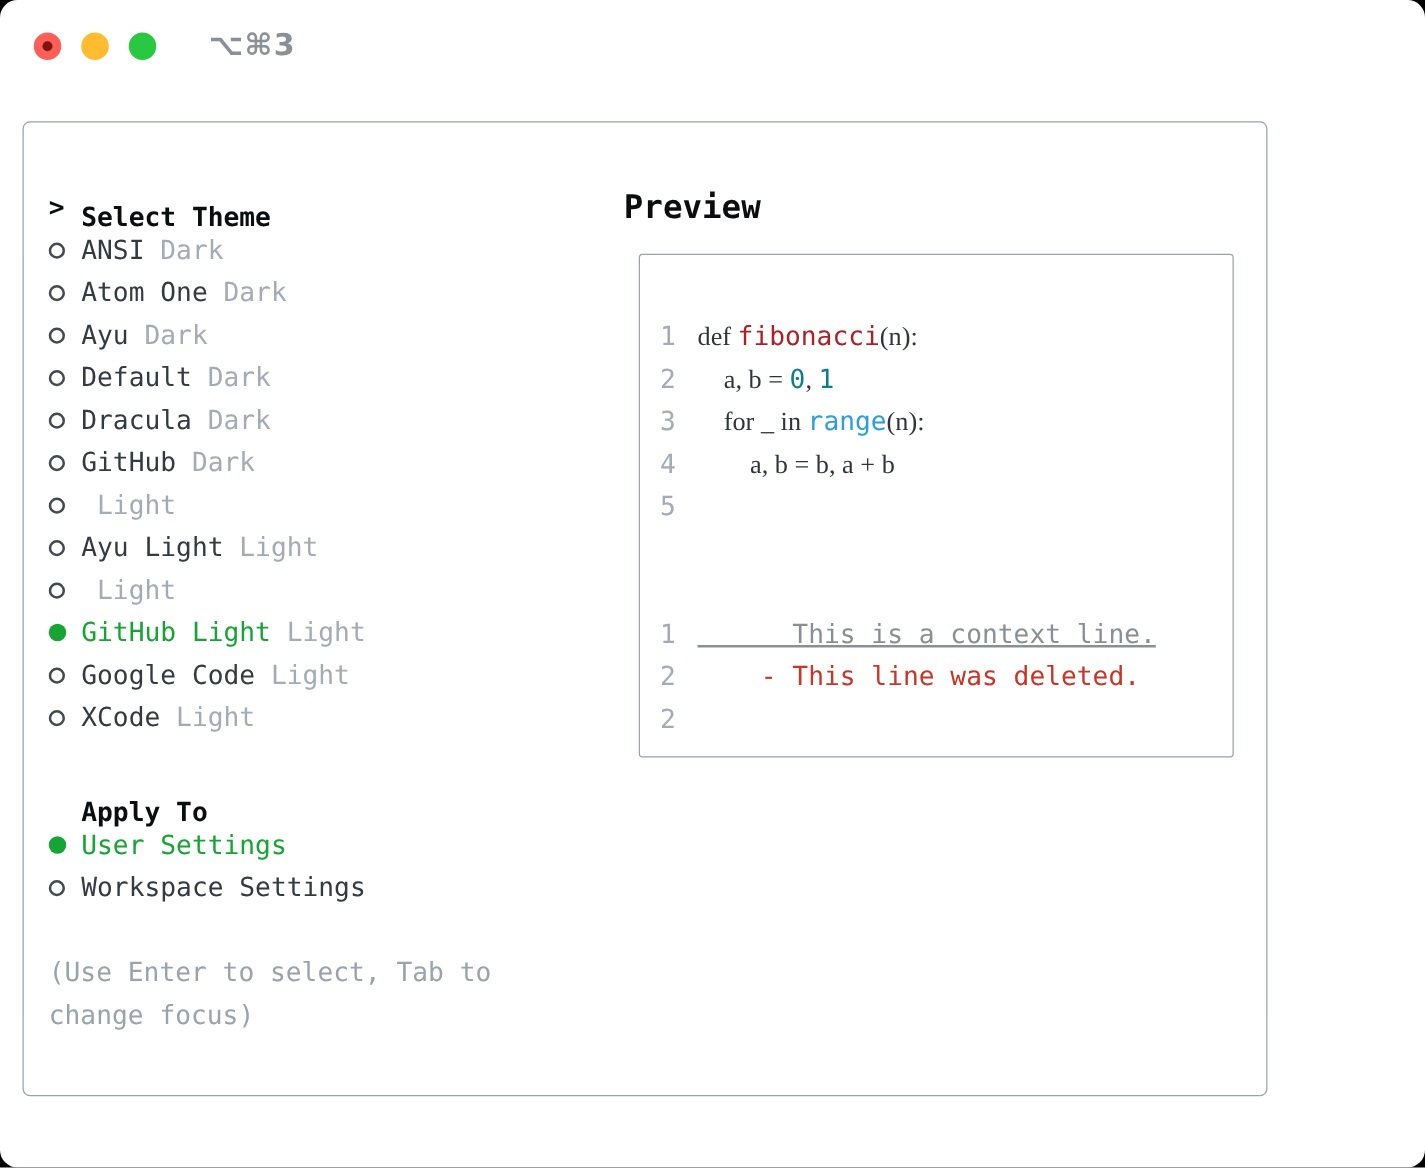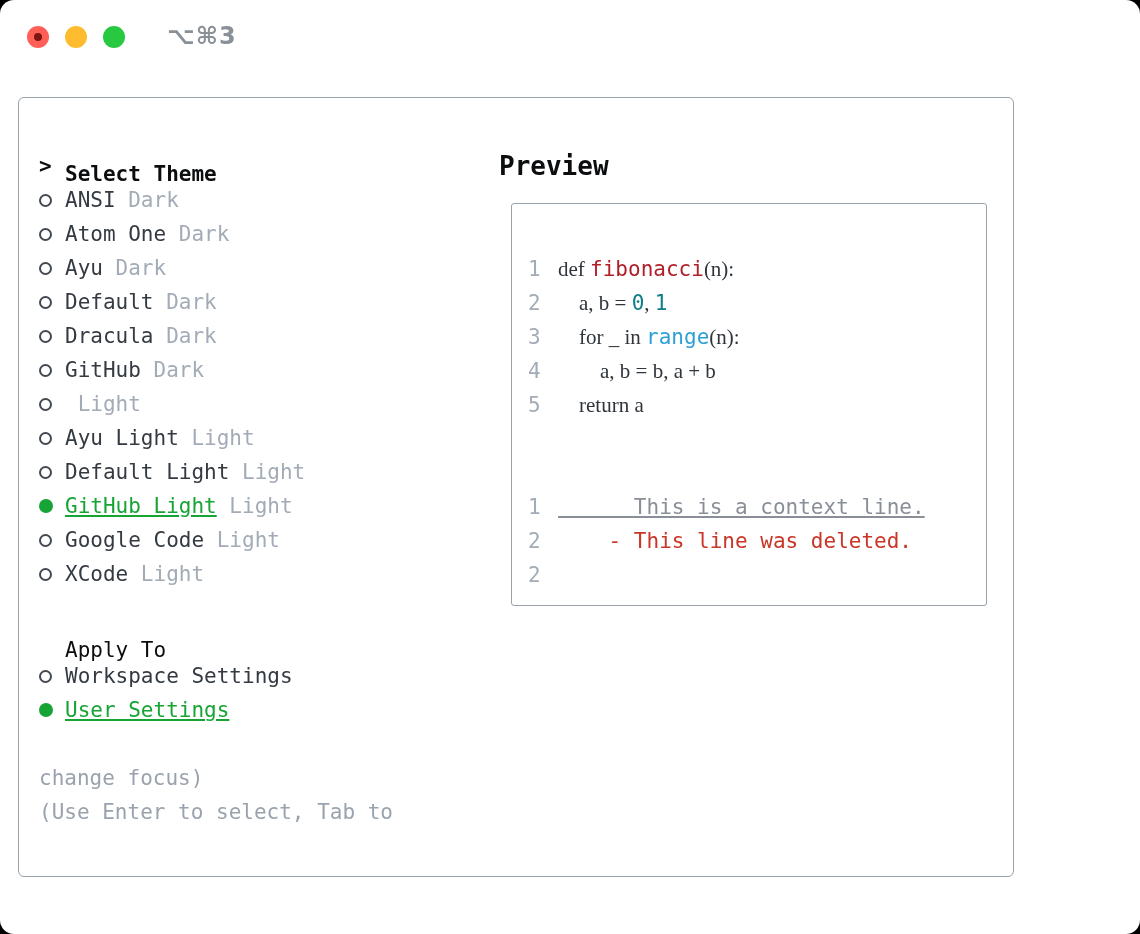--- a/index.html
+++ b/index.html
@@ -54,21 +54,21 @@
   .marker{width:26px;display:flex;align-items:center;flex:none;}
   .ring{
     width:13px;height:13px;border:2px solid var(--ring);border-radius:50%;
     box-sizing:border-box;
   }
   .dot-sel{width:14px;height:14px;border-radius:50%;background:var(--accent-green);}
   .hdr{font-weight:bold;color:var(--header-text);margin-top:16px;}
   .prefix{font-weight:bold;color:var(--header-text);}
   .variant{color:var(--muted);white-space:pre;}
   .name{white-space:pre;}
-  .sel .name{color:var(--accent-green);text-decoration:underline;}
+  .sel .name{color:var(--accent-green);}
   .spacer34{height:34px;}
   .hint{color:var(--hint-gray);}
   
   .preview-header{
     position:absolute;left:480px;top:51px;height:34px;line-height:34px;
     font-size:26px;font-weight:bold;color:var(--header-text);
   }
   .preview-box{
     position:absolute;left:492px;top:105px;width:476px;height:403px;
     border:1.5px solid var(--border-gray);border-radius:3px;box-sizing:border-box;
@@ -165,21 +165,20 @@
             <span class="marker">
               <span class="ring"></span>
             </span>
             <span class="name">Ayu Light</span>
             <span class="variant"> Light</span>
           </div>
           <div class="row">
             <span class="marker">
               <span class="ring"></span>
             </span>
-            <span class="name">Default Light</span>
             <span class="variant"> Light</span>
           </div>
           <div class="row sel">
             <span class="marker">
               <span class="dot-sel"></span>
             </span>
             <span class="name">GitHub Light</span>
             <span class="variant"> Light</span>
           </div>
           <div class="row">
@@ -195,43 +194,43 @@
             </span>
             <span class="name">XCode</span>
             <span class="variant"> Light</span>
           </div>
         </div>
 
       <div class="spacer34"></div>
 
       <div class="row">
         <span class="marker"></span>
-        <span class="hdr" style="font-weight:normal;">Apply To</span>
+        <span class="hdr" style="font-weight:bold;">Apply To</span>
       </div>
 
       <div id="apply-list">
+          <div class="row sel">
+            <span class="marker">
+              <span class="dot-sel"></span>
+            </span>
+            <span class="name">User Settings</span>
+          </div>
           <div class="row">
             <span class="marker">
               <span class="ring"></span>
             </span>
             <span class="name">Workspace Settings</span>
           </div>
-          <div class="row sel">
-            <span class="marker">
-              <span class="dot-sel"></span>
-            </span>
-            <span class="name">User Settings</span>
-          </div>
         </div>
 
       <div class="spacer34"></div>
 
       <div class="hint">
+        <div>(Use Enter to select, Tab to</div>
         <div>change focus)</div>
-        <div>(Use Enter to select, Tab to</div>
       </div>
     </div>
 
     <div class="preview-header">Preview</div>
 
     <div class="preview-box">
       <div id="code-block">
           <div class="pline">
             <span class="ln">1</span>
             <span class="seg plain">def </span>
@@ -250,21 +249,20 @@
             <span class="seg plain">    for _ in </span>
             <span class="seg builtin">range</span>
             <span class="seg plain">(n):</span>
           </div>
           <div class="pline">
             <span class="ln">4</span>
             <span class="seg plain">        a, b = b, a + b</span>
           </div>
           <div class="pline">
             <span class="ln">5</span>
-            <span class="seg plain">    return a</span>
           </div>
         </div>
       <div class="block-gap"></div>
       <div id="diff-block">
           <div class="pline">
             <span class="ln">1</span>
             <span class="seg context">      This is a context line.</span>
           </div>
           <div class="pline">
             <span class="ln">2</span>

